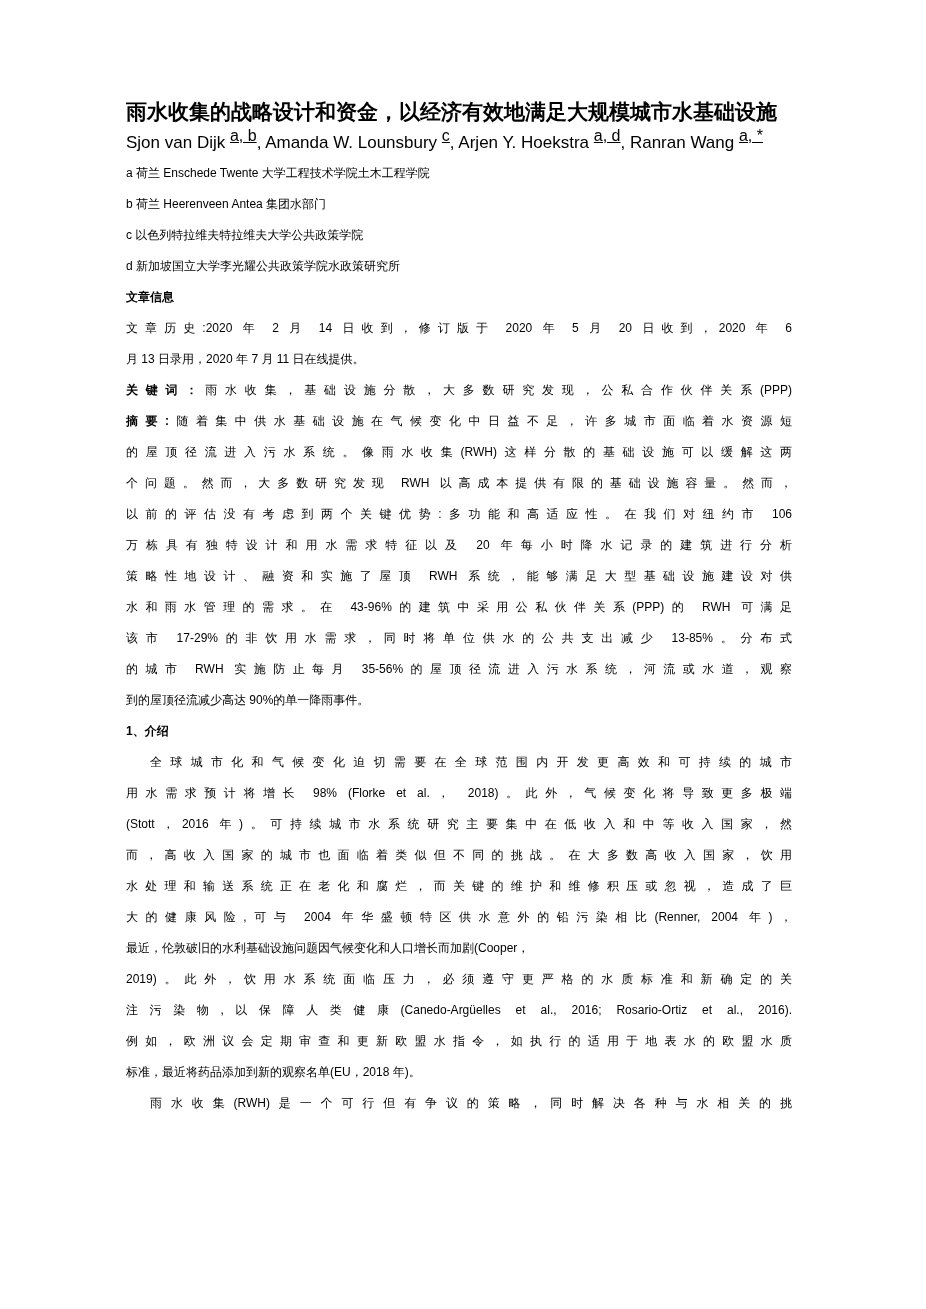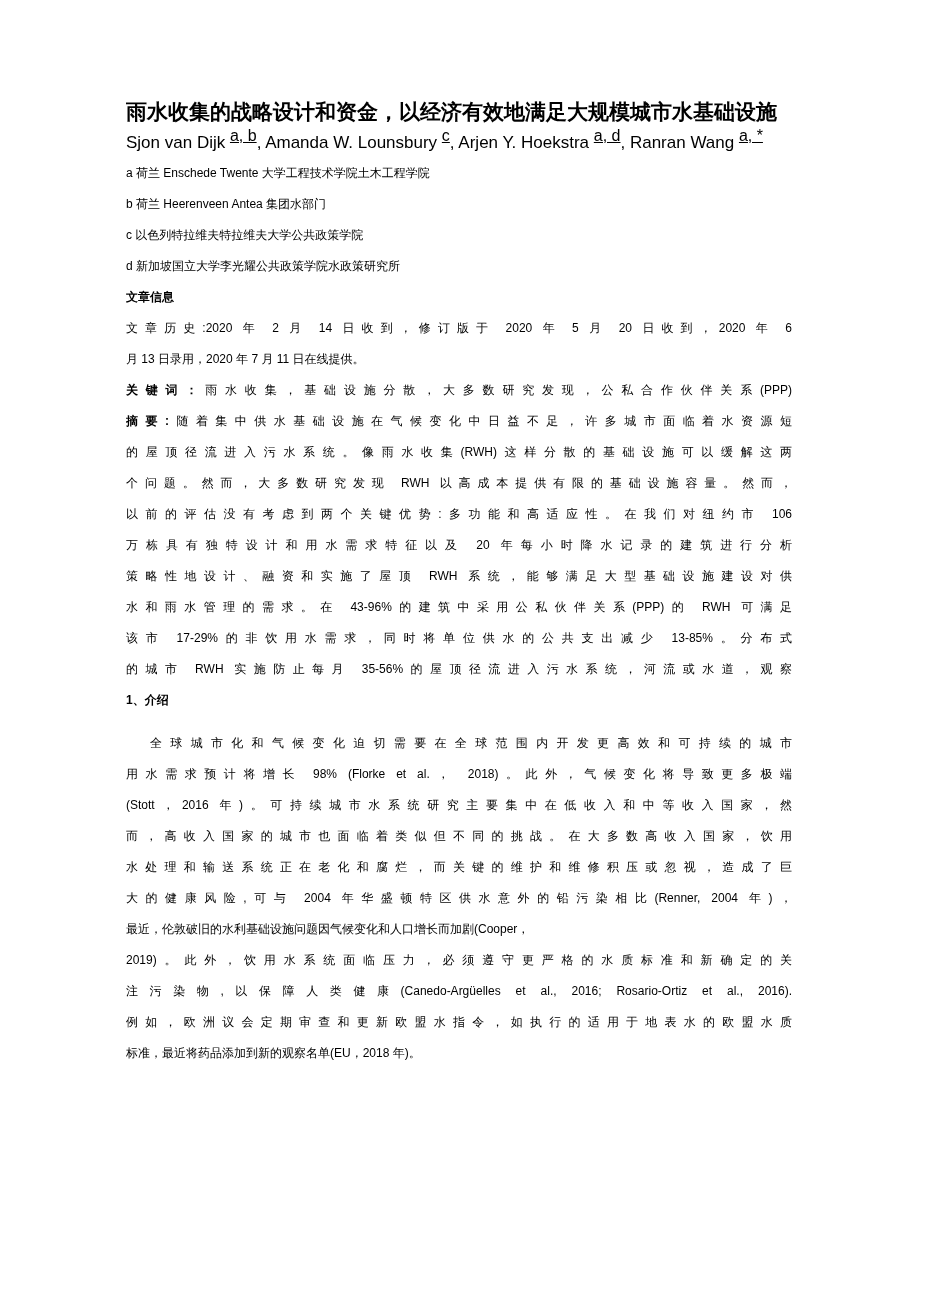--- a/index.html
+++ b/index.html
@@ -22,21 +22,21 @@
     font-size: 12px;
     line-height: 31px;
     height: 31px;
     overflow: hidden;
     white-space: normal;
   }
   .line.j {
     text-align: justify;
     text-align-last: justify;
   }
-  .line.ind { text-indent: 2em; margin-top: 12px; }
+  .line.ind { text-indent: 2em; }
   .line.title { font-size: 21px; }
   .line.authors { font-size: 17px; }
   .b { font-weight: bold; }
   .sup {
     font-size: 16px;
     vertical-align: super;
     line-height: 0;
     text-decoration: underline;
   }
 </style>
@@ -57,26 +57,28 @@
       <div class="line j"><span class="b">关键词：</span><span class="">雨水收集，基础设施分散，大多数研究发现，公私合作伙伴关系(PPP)</span></div>
       <div class="line j"><span class="b">摘要:</span><span class="">随着集中供水基础设施在气候变化中日益不足，许多城市面临着水资源短</span></div>
       <div class="line j"><span class="">的屋顶径流进入污水系统。像雨水收集(RWH)这样分散的基础设施可以缓解这两</span></div>
       <div class="line j"><span class="">个问题。然而，大多数研究发现 RWH 以高成本提供有限的基础设施容量。然而，</span></div>
       <div class="line j"><span class="">以前的评估没有考虑到两个关键优势:多功能和高适应性。在我们对纽约市 106</span></div>
       <div class="line j"><span class="">万栋具有独特设计和用水需求特征以及 20 年每小时降水记录的建筑进行分析</span></div>
       <div class="line j"><span class="">策略性地设计、融资和实施了屋顶 RWH 系统，能够满足大型基础设施建设对供</span></div>
       <div class="line j"><span class="">水和雨水管理的需求。在 43-96%的建筑中采用公私伙伴关系(PPP)的 RWH 可满足</span></div>
       <div class="line j"><span class="">该市 17-29%的非饮用水需求，同时将单位供水的公共支出减少 13-85%。分布式</span></div>
       <div class="line j"><span class="">的城市 RWH 实施防止每月 35-56%的屋顶径流进入污水系统，河流或水道，观察</span></div>
+      <div class="line"><span class="">到的屋顶径流减少高达 90%的单一降雨事件。</span></div>
       <div class="line"><span class="b">1、介绍</span></div>
       <div class="line j ind"><span class="">全球城市化和气候变化迫切需要在全球范围内开发更高效和可持续的城市</span></div>
       <div class="line j"><span class="">用水需求预计将增长 98% (Florke et al.， 2018)。此外，气候变化将导致更多极端</span></div>
       <div class="line j"><span class="">(Stott，2016 年)。可持续城市水系统研究主要集中在低收入和中等收入国家，然</span></div>
       <div class="line j"><span class="">而，高收入国家的城市也面临着类似但不同的挑战。在大多数高收入国家，饮用</span></div>
       <div class="line j"><span class="">水处理和输送系统正在老化和腐烂，而关键的维护和维修积压或忽视，造成了巨</span></div>
       <div class="line j"><span class="">大的健康风险,可与 2004 年华盛顿特区供水意外的铅污染相比(Renner, 2004 年)，</span></div>
       <div class="line"><span class="">最近，伦敦破旧的水利基础设施问题因气候变化和人口增长而加剧(Cooper，</span></div>
       <div class="line j"><span class="">2019)。此外，饮用水系统面临压力，必须遵守更严格的水质标准和新确定的关</span></div>
       <div class="line j"><span class="">注污染物,以保障人类健康(Canedo-Argüelles et al., 2016; Rosario-Ortiz et al., 2016).</span></div>
       <div class="line j"><span class="">例如，欧洲议会定期审查和更新欧盟水指令，如执行的适用于地表水的欧盟水质</span></div>
       <div class="line"><span class="">标准，最近将药品添加到新的观察名单(EU，2018 年)。</span></div>
+      <div class="line j ind"><span class="">雨水收集(RWH)是一个可行但有争议的策略，同时解决各种与水相关的挑</span></div>
     </div>
 </div>
 
 </body></html>

